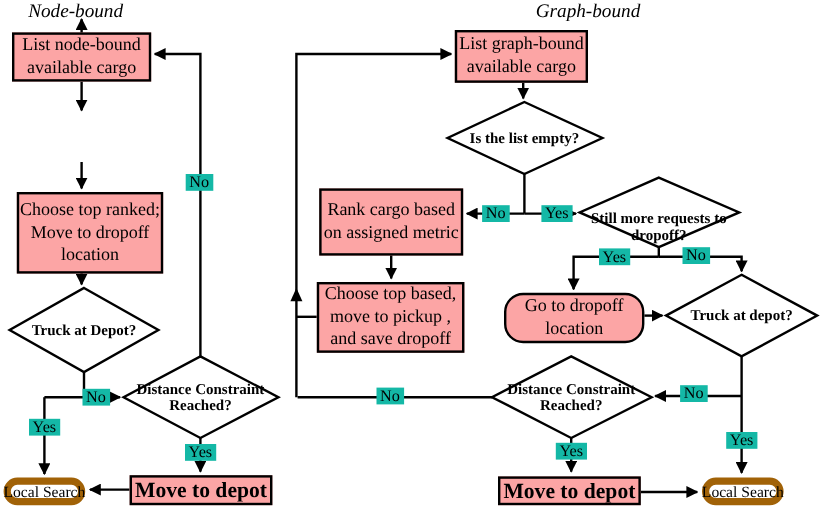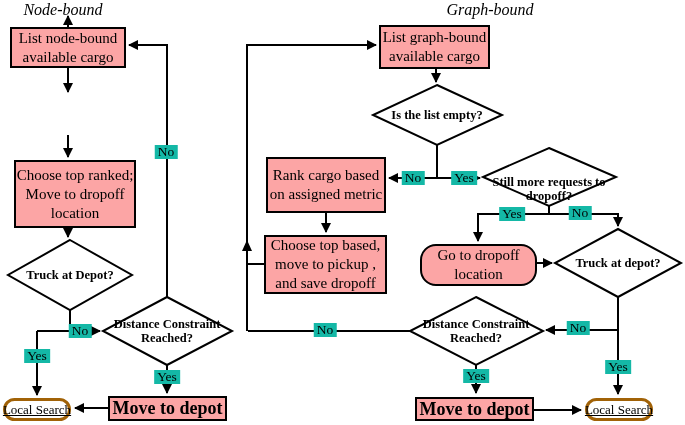--- a/index.html
+++ b/index.html
@@ -3,23 +3,23 @@
 <meta charset="utf-8">
 <style>
   html,body{margin:0;padding:0;background:#fff;}
   #stage{position:relative;width:685px;height:425px;background:#fff;overflow:hidden;
          font-family:"Liberation Serif","DejaVu Serif",serif;color:#000;}
   #wires{position:absolute;left:0;top:0;width:685px;height:425px;}
   .box{position:absolute;box-sizing:border-box;background:#fca5a5;border:2px solid #000;
        display:flex;align-items:center;justify-content:center;text-align:center;
        white-space:pre;font-size:15px;line-height:19px;}
   .box.big{font-size:18px;font-weight:bold;}
-  .oval{position:absolute;box-sizing:border-box;background:#fff;border:3px solid #a16207;
+  .oval{position:absolute;box-sizing:border-box;background:#fff;border:6px solid #a16207;
         border-radius:13px;display:flex;align-items:center;justify-content:center;
-        text-align:center;font-size:13px;white-space:pre;text-decoration:underline;}
+        text-align:center;font-size:13px;white-space:pre;}
   .dlabel{position:absolute;transform:translate(-50%,-50%);text-align:center;
           white-space:pre;font-weight:bold;font-size:12.5px;line-height:14px;}
   .elabel{position:absolute;transform:translate(-50%,-50%);background:#14b8a6;
           padding:0 3px;font-size:13.5px;line-height:14px;}
   .title{position:absolute;transform:translateX(-50%);font-size:16px;line-height:17px;font-style:italic;}
 </style>
 </head>
 <body>
 
 <div id="stage">

